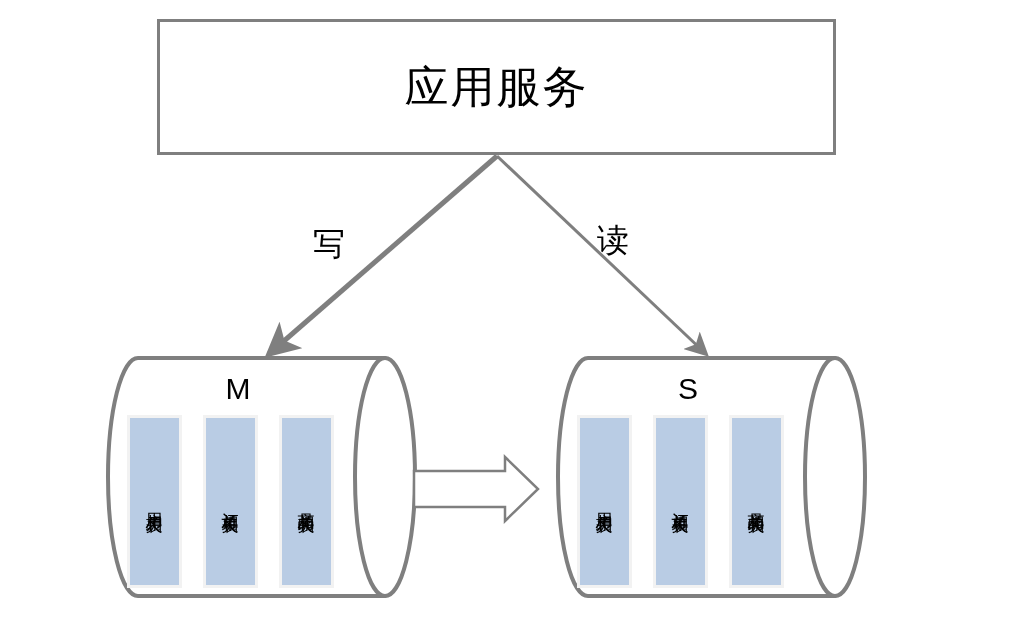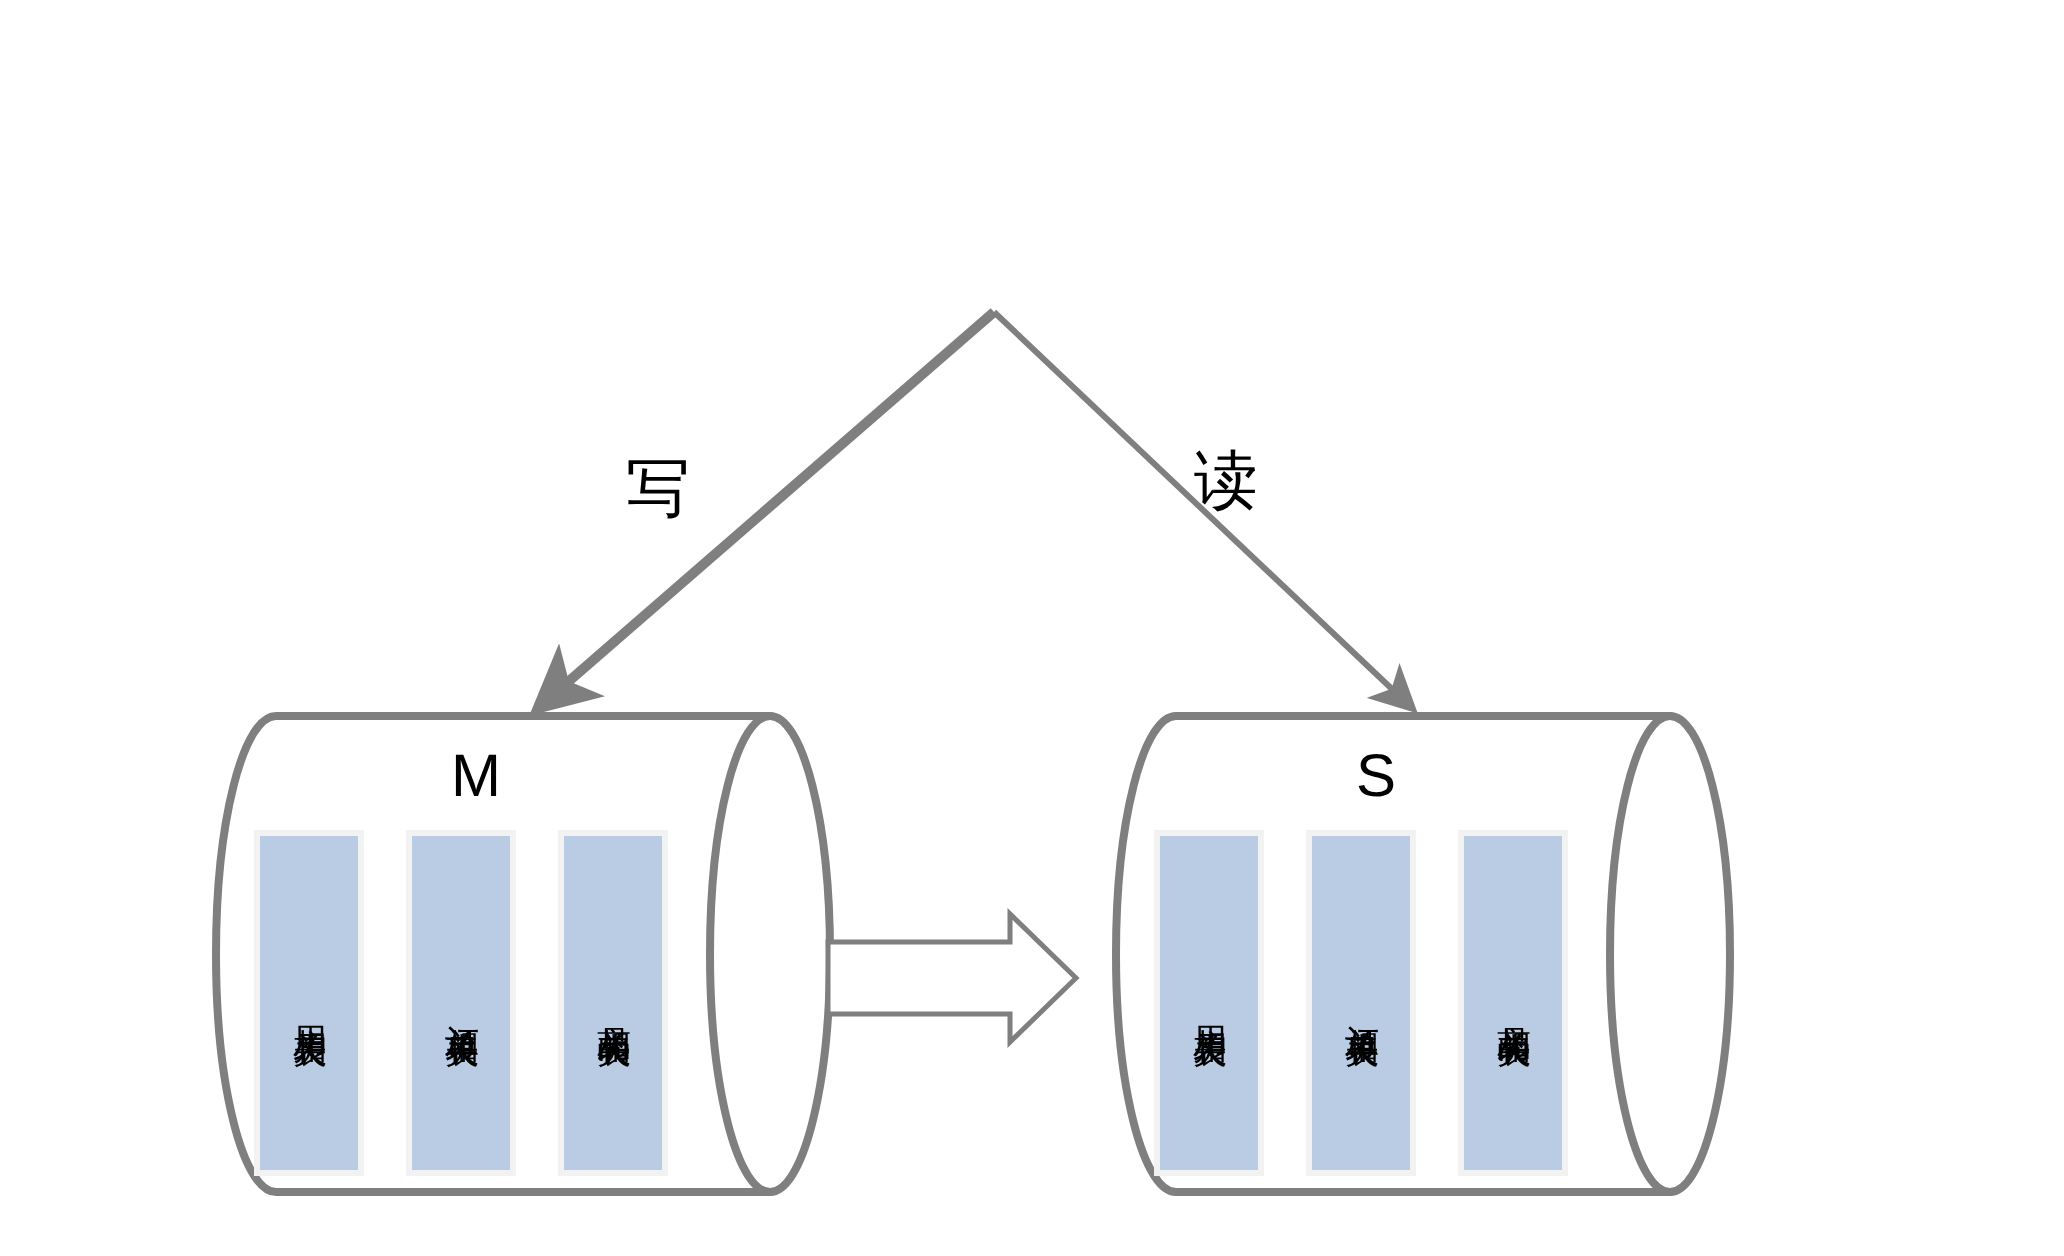--- a/index.html
+++ b/index.html
@@ -95,20 +95,23 @@
     letter-spacing: 1px;
     font-family: "DejaVu Sans", "Liberation Sans", sans-serif;
     white-space: nowrap;
   }
 </style>
 </head>
 <body>
 
 <div id="canvas">
 
+  <div class="app-box">
+    <span class="app-box-label">应用服务</span>
+  </div>
 
   <svg id="vector" viewBox="0 0 1032 628" xmlns="http://www.w3.org/2000/svg">
 
     <defs>
       <marker id="arrowThick" viewBox="0 0 12 12" refX="10" refY="6" markerWidth="7" markerHeight="7" orient="auto-start-reverse">
         <path d="M 0 0 L 12 6 L 0 12 L 3 6 z" fill="#7f7f7f"></path>
       </marker>
       <marker id="arrowThin" viewBox="0 0 12 12" refX="10" refY="6" markerWidth="8" markerHeight="8" orient="auto-start-reverse">
         <path d="M 0 0 L 12 6 L 0 12 L 3 6 z" fill="#7f7f7f"></path>
       </marker>

